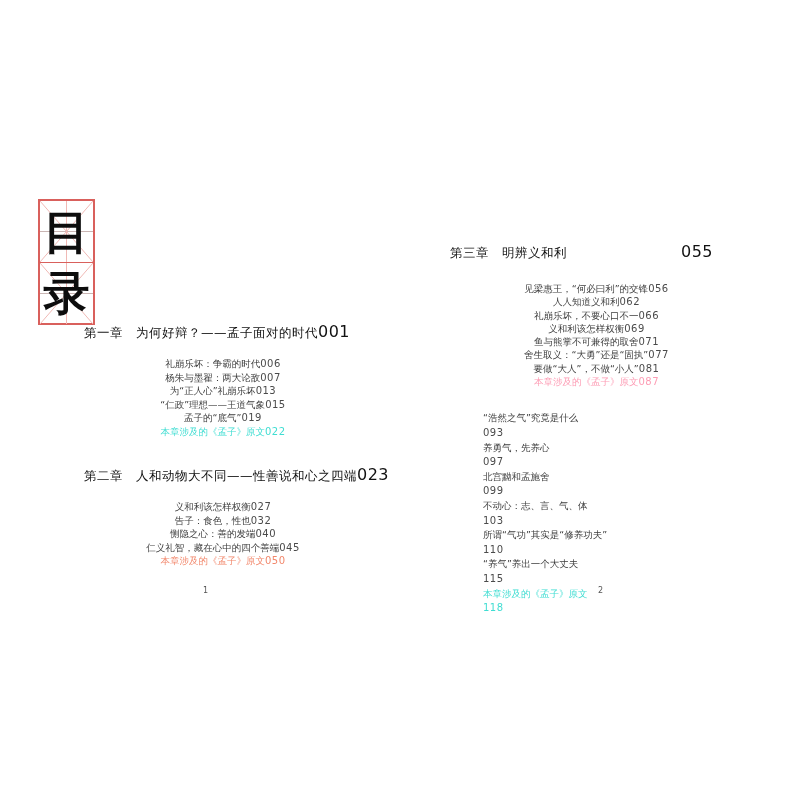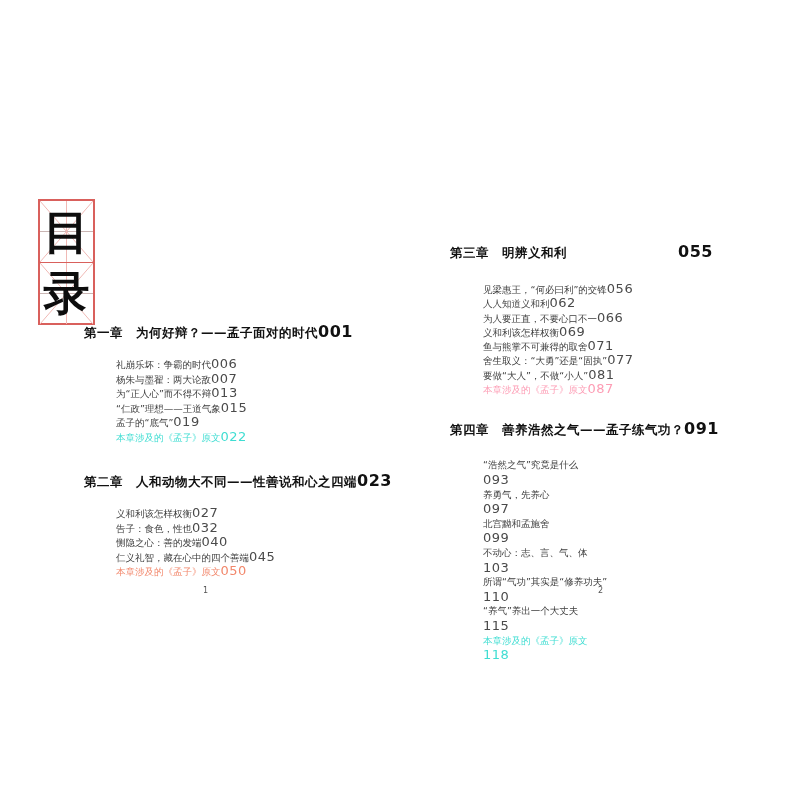--- a/index.html
+++ b/index.html
@@ -25,40 +25,40 @@
     position:relative;z-index:2;
     font-family:"DejaVu Serif","Liberation Serif",serif;
     font-weight:bold;font-size:46px;line-height:1;color:#0d0d0d;
   }
   
   .col{position:absolute;}
   #col-left{left:84px;top:322px;width:252px;}
   #col-right{left:450px;top:242px;width:263px;}
   .chapter-heading{
     display:flex;align-items:baseline;
-    font-weight:bold;font-size:12.5px;letter-spacing:0.5px;color:#111;
+    font-weight:normal;font-size:12.5px;letter-spacing:0.5px;color:#111;
     white-space:nowrap;
   }
   .chapter-label{margin-right:13px;flex:0 0 auto;}
   .chapter-title{flex:1 1 auto;}
   .chapter-page{flex:0 0 auto;font-size:16px;}
   .items{margin-top:15px;}
   .toc-item{
-    display:flex;justify-content:flex-start;align-items:baseline;
+    display:flex;justify-content:center;align-items:baseline;
     padding-left:32px;padding-right:6px;
     font-size:9.5px;color:#3d3d3d;line-height:13.5px;white-space:nowrap;
   }
   #col-right .toc-item{padding-left:33px;padding-right:3px;}
   #col-right .chapter:nth-child(1) .toc-item{line-height:13.3px;}
   #col-right .chapter:nth-child(2) .toc-item{line-height:14.6px;flex-direction:column;}
   #col-right .chapter:nth-child(2) .items{margin-top:19px;}
   #col-left .chapter + .chapter{margin-top:27px;}
   #col-right .chapter + .chapter{margin-top:23px;}
   #col-right .chapter:nth-child(1) .items{margin-top:20px;}
-  .toc-item .item-page{font-size:13px;color:#4a4a4a;letter-spacing:0.5px;}
+  .toc-item .item-page{font-size:10px;color:#4a4a4a;letter-spacing:0.5px;}
   .toc-item.accent-cyan, .toc-item.accent-cyan .item-page{color:var(--cyan);}
   .toc-item.accent-orange, .toc-item.accent-orange .item-page{color:var(--orange);}
   .toc-item.accent-pink, .toc-item.accent-pink .item-page{color:var(--pink);}
   
   .folio{
     position:absolute;font-size:8px;color:#555;
   }
   #folio-left{left:203px;top:586px;}
   #folio-right{left:598px;top:586px;}
 </style>
@@ -96,21 +96,21 @@
       <div class="items">
         <div class="toc-item">
           <span class="item-text">礼崩乐坏：争霸的时代</span>
           <span class="item-page">006</span>
         </div>
         <div class="toc-item">
           <span class="item-text">杨朱与墨翟：两大论敌</span>
           <span class="item-page">007</span>
         </div>
         <div class="toc-item">
-          <span class="item-text">为“正人心”而不得不辩</span>
+          <span class="item-text">为“正人心”礼崩乐坏</span>
           <span class="item-page">013</span>
         </div>
         <div class="toc-item">
           <span class="item-text">“仁政”理想——王道气象</span>
           <span class="item-page">015</span>
         </div>
         <div class="toc-item">
           <span class="item-text">孟子的“底气”</span>
           <span class="item-page">019</span>
         </div>
@@ -160,21 +160,21 @@
       <div class="items">
         <div class="toc-item">
           <span class="item-text">见梁惠王，“何必曰利”的交锋</span>
           <span class="item-page">056</span>
         </div>
         <div class="toc-item">
           <span class="item-text">人人知道义和利</span>
           <span class="item-page">062</span>
         </div>
         <div class="toc-item">
-          <span class="item-text">为人要正直，不要心口不一</span>
+          <span class="item-text">礼崩乐坏，不要心口不一</span>
           <span class="item-page">066</span>
         </div>
         <div class="toc-item">
           <span class="item-text">义和利该怎样权衡</span>
           <span class="item-page">069</span>
         </div>
         <div class="toc-item">
           <span class="item-text">鱼与熊掌不可兼得的取舍</span>
           <span class="item-page">071</span>
         </div>
@@ -186,25 +186,20 @@
           <span class="item-text">要做“大人”，不做“小人”</span>
           <span class="item-page">081</span>
         </div>
         <div class="toc-item accent-pink">
           <span class="item-text">本章涉及的《孟子》原文</span>
           <span class="item-page">087</span>
         </div>
       </div>
     </section>
     <section class="chapter">
-      <div class="chapter-heading">
-        <span class="chapter-label">第四章</span>
-        <span class="chapter-title">善养浩然之气——孟子练气功？</span>
-        <span class="chapter-page">091</span>
-      </div>
       <div class="items">
         <div class="toc-item">
           <span class="item-text">“浩然之气”究竟是什么</span>
           <span class="item-page">093</span>
         </div>
         <div class="toc-item">
           <span class="item-text">养勇气，先养心</span>
           <span class="item-page">097</span>
         </div>
         <div class="toc-item">

